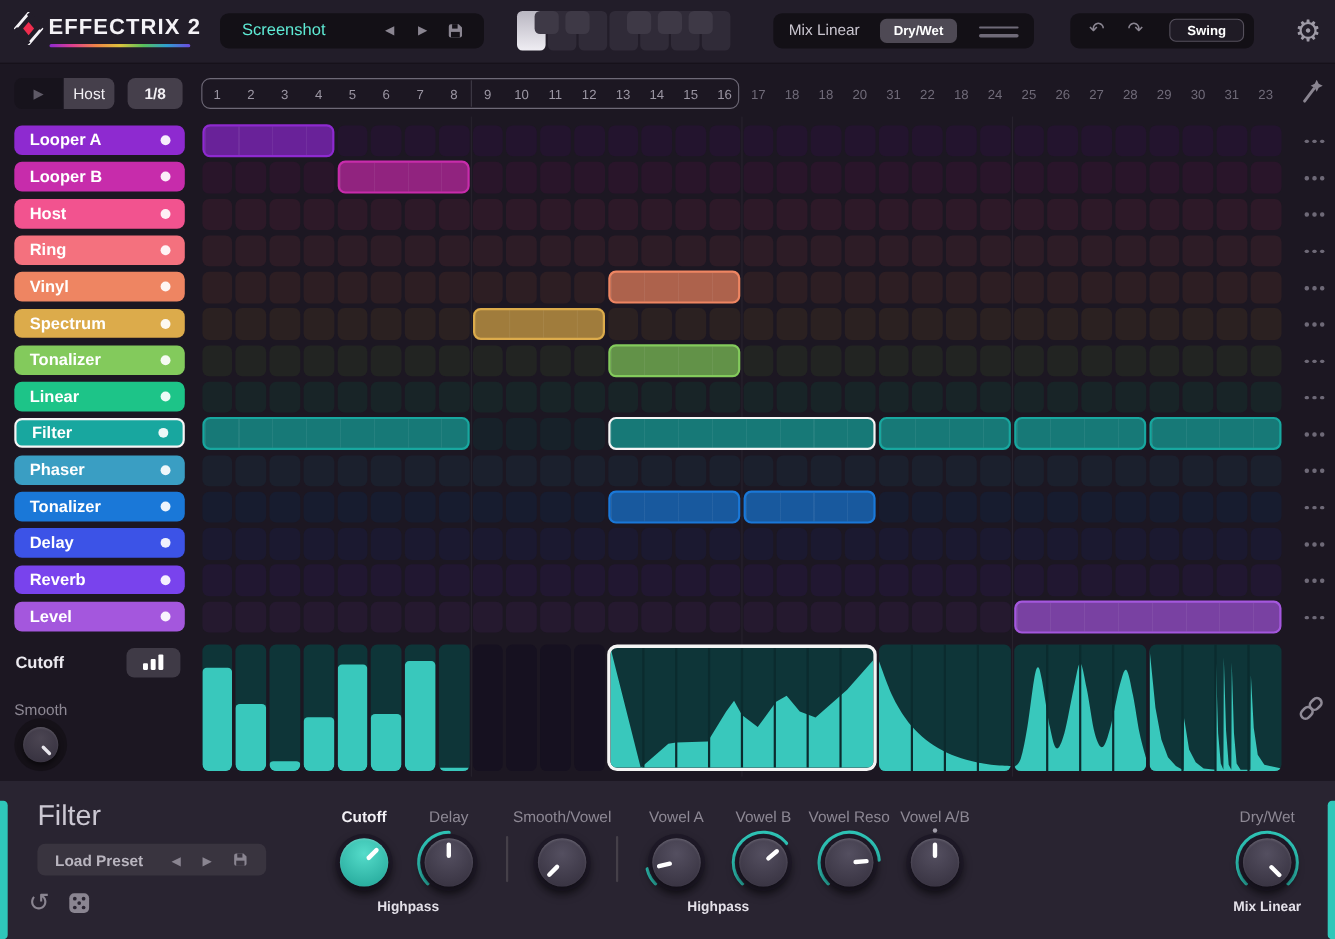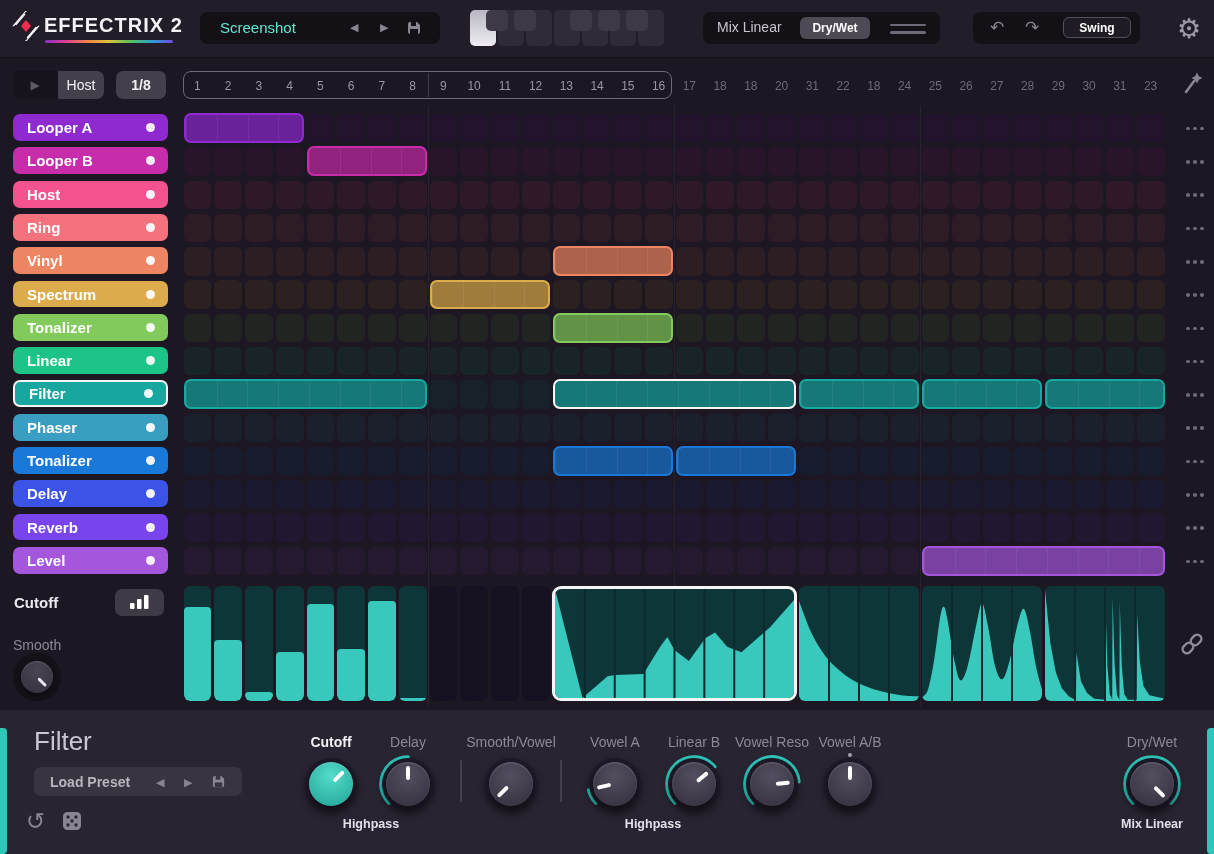--- a/index.html
+++ b/index.html
@@ -887,21 +887,21 @@
         <div style="position: absolute; left: 583px; top: 42px; width: 64px; height: 64px;">
           <svg width="64" height="64" viewBox="0 0 64 64" style="position: absolute; left: 0px; top: 0px;">
             <path d="M 12.908116907963215 51.09188309203678 A 27 27 0 0 1 5.692008250798647 38.07367846728435" fill="none" stroke="#2fc7b9" stroke-width="3.5" stroke-linecap="round"></path>
           </svg>
           <div style="position: absolute; left: 6px; top: 6px; width: 52px; height: 52px; border-radius: 50%; background: rgb(30, 25, 39); box-shadow: rgba(0, 0, 0, 0.4) 0px 4px 8px;"></div>
           <div style="position: absolute; left: 10px; top: 10px; width: 44px; height: 44px; border-radius: 50%; background: radial-gradient(circle at 50% 32%, rgb(84, 79, 96), rgb(51, 46, 60)); box-shadow: rgba(255, 255, 255, 0.18) 0px 1px 2px inset, rgba(0, 0, 0, 0.45) 0px 4px 7px;">
             <div style="position: absolute; left: 20.2px; top: 4px; width: 3.6px; height: 14px; border-radius: 2px; background: rgb(255, 255, 255); transform-origin: 1.8px 18px; transform: rotate(-103deg);"></div>
           </div>
         </div>
         <div style="position: absolute; left: 583px; top: 107px; width: 140px; text-align: center; font-size: 12.5px; font-weight: 700; color: rgb(227, 224, 232);">Highpass</div>
-        <div style="position: absolute; left: 624px; top: 24px; width: 140px; text-align: center; font-size: 14px; color: rgb(141, 136, 148); font-weight: 400;">Linear B</div>
+        <div style="position: absolute; left: 624px; top: 24px; width: 140px; text-align: center; font-size: 14px; color: rgb(141, 136, 148); font-weight: 400;">Vowel B</div>
         <div style="position: absolute; left: 662px; top: 42px; width: 64px; height: 64px;">
           <svg width="64" height="64" viewBox="0 0 64 64" style="position: absolute; left: 0px; top: 0px;">
             <path d="M 12.908116907963215 51.09188309203678 A 27 27 0 1 1 52.683199964212406 14.644734538463439" fill="none" stroke="#2fc7b9" stroke-width="3.5" stroke-linecap="round"></path>
           </svg>
           <div style="position: absolute; left: 6px; top: 6px; width: 52px; height: 52px; border-radius: 50%; background: rgb(30, 25, 39); box-shadow: rgba(0, 0, 0, 0.4) 0px 4px 8px;"></div>
           <div style="position: absolute; left: 10px; top: 10px; width: 44px; height: 44px; border-radius: 50%; background: radial-gradient(circle at 50% 32%, rgb(84, 79, 96), rgb(51, 46, 60)); box-shadow: rgba(255, 255, 255, 0.18) 0px 1px 2px inset, rgba(0, 0, 0, 0.45) 0px 4px 7px;">
             <div style="position: absolute; left: 20.2px; top: 4px; width: 3.6px; height: 14px; border-radius: 2px; background: rgb(255, 255, 255); transform-origin: 1.8px 18px; transform: rotate(50deg);"></div>
           </div>
         </div>
         <div style="position: absolute; left: 702px; top: 24px; width: 140px; text-align: center; font-size: 14px; color: rgb(141, 136, 148); font-weight: 400;">Vowel Reso</div>

